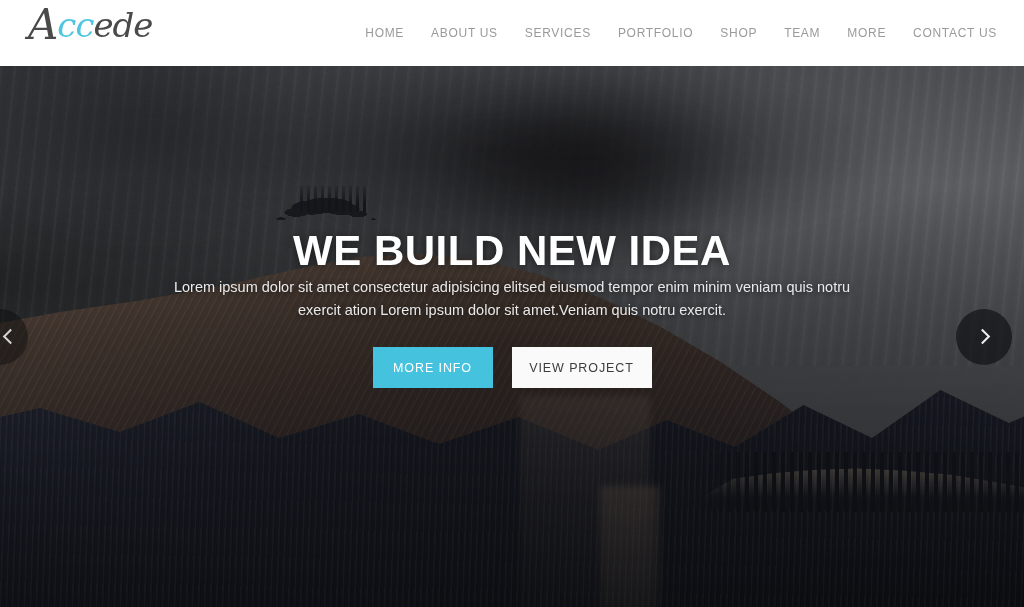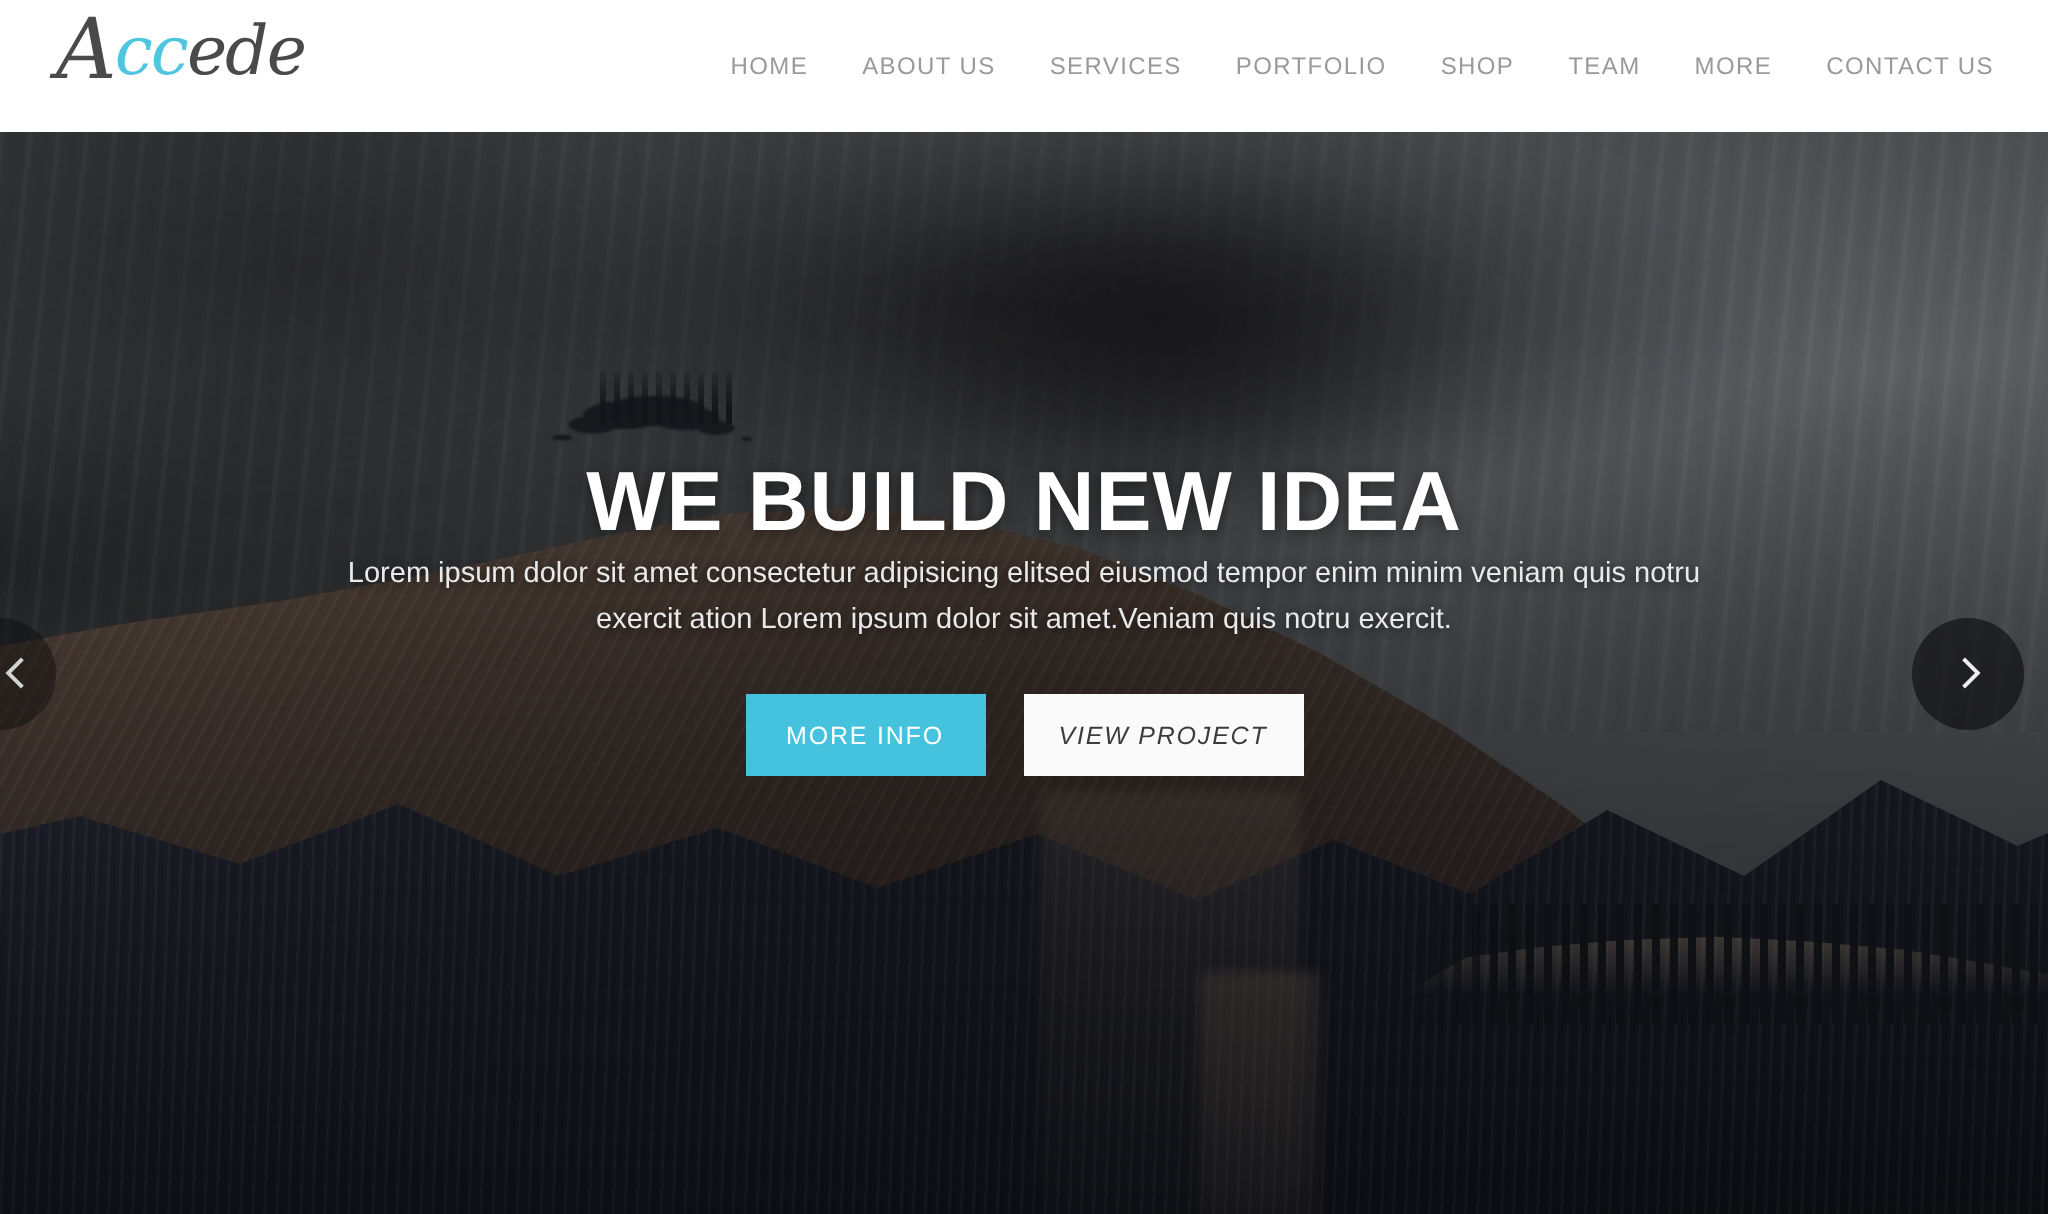--- a/index.html
+++ b/index.html
@@ -245,21 +245,20 @@
   }
   .btn-primary{
     width:120px;
     background:#45c2de;
     color:#ffffff;
   }
   .btn-secondary{
     width:140px;
     background:#fafafa;
     color:#3c3c3c;
-    font-style:italic;
   }
 
   
   .slider-arrow{
     position:absolute; top:50%;
     width:56px; height:56px;
     margin-top:-28px;
     border-radius:50%;
     background:rgba(12,12,14,.62);
     display:flex; align-items:center; justify-content:center;

